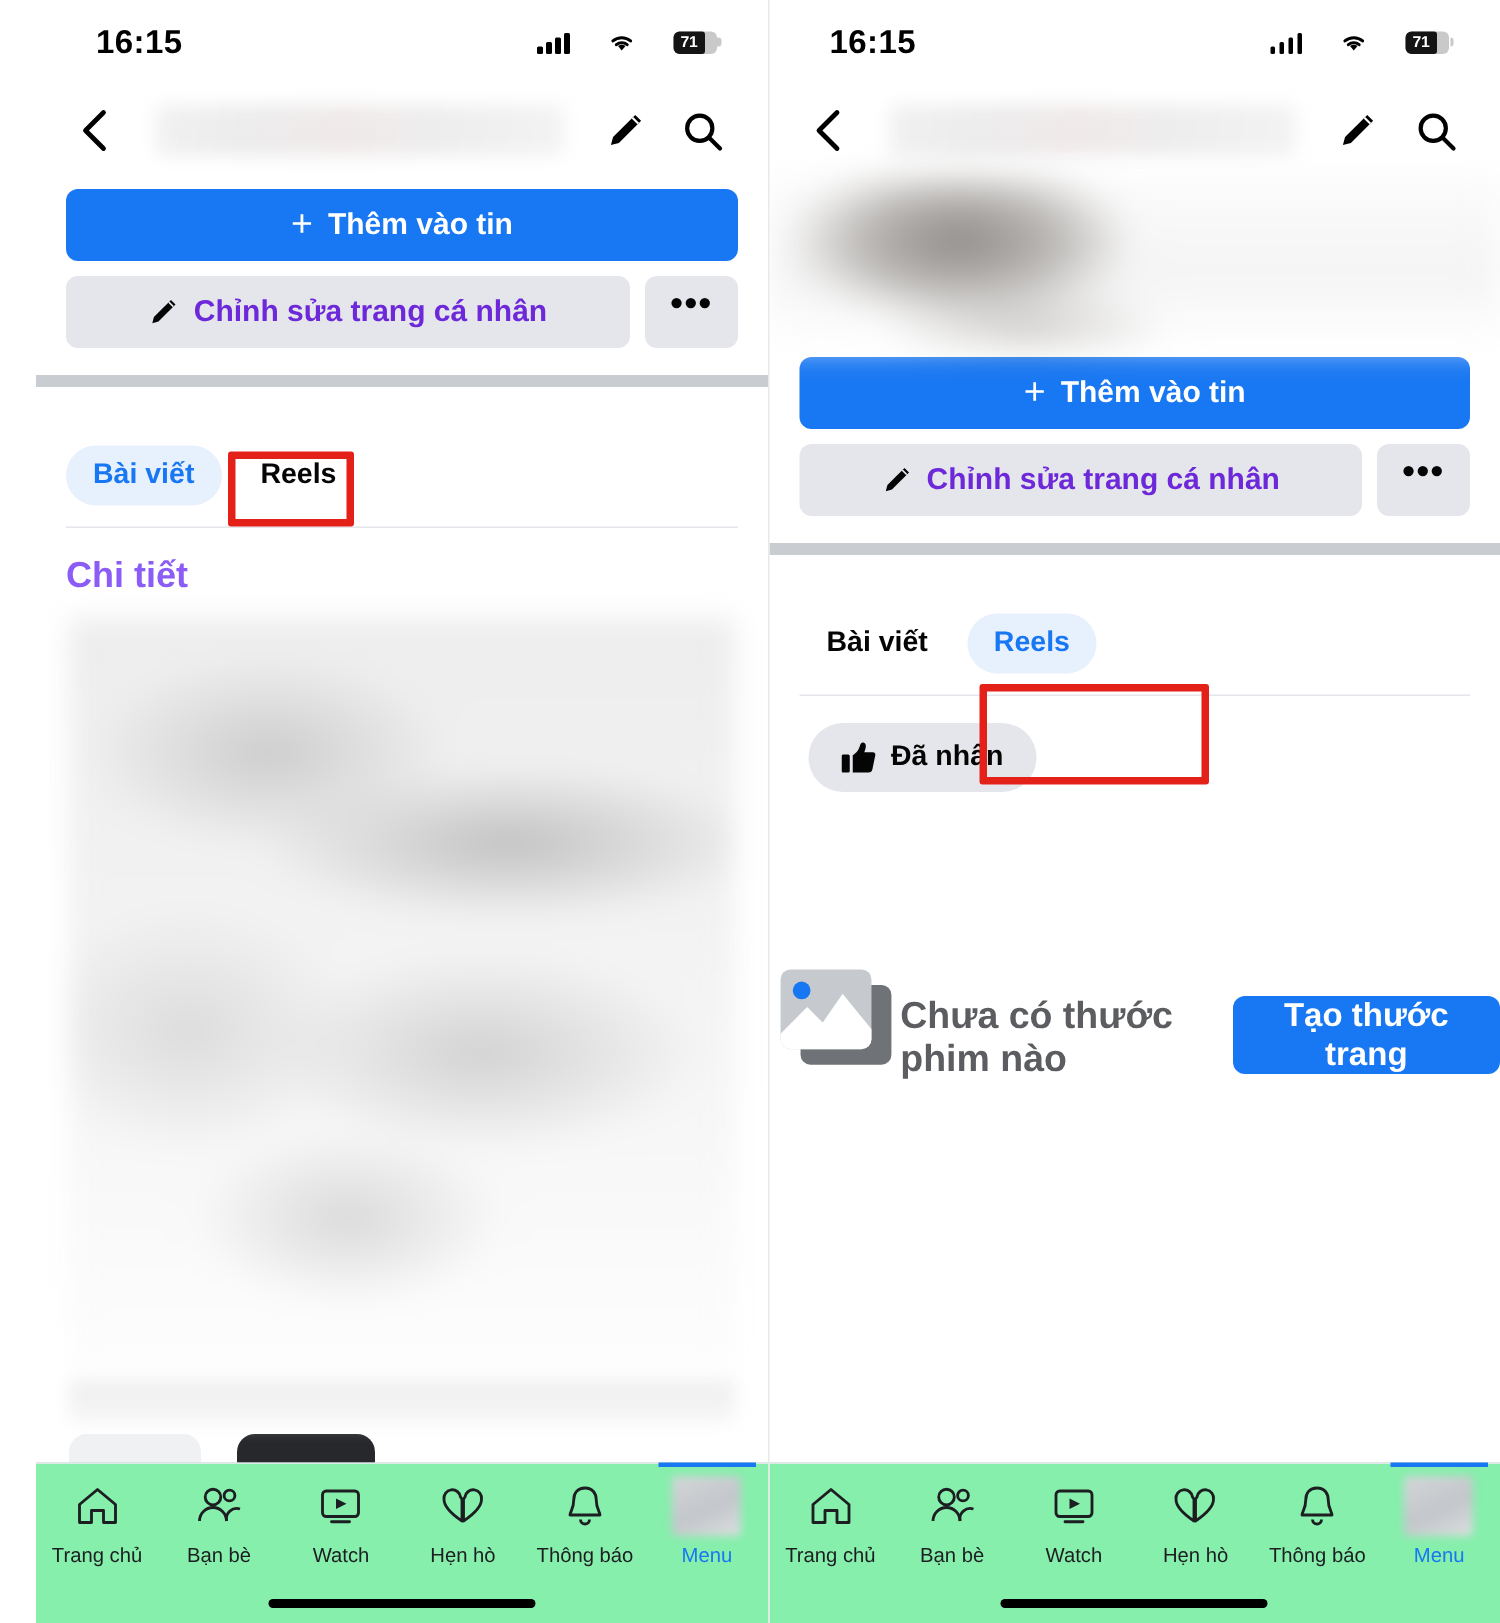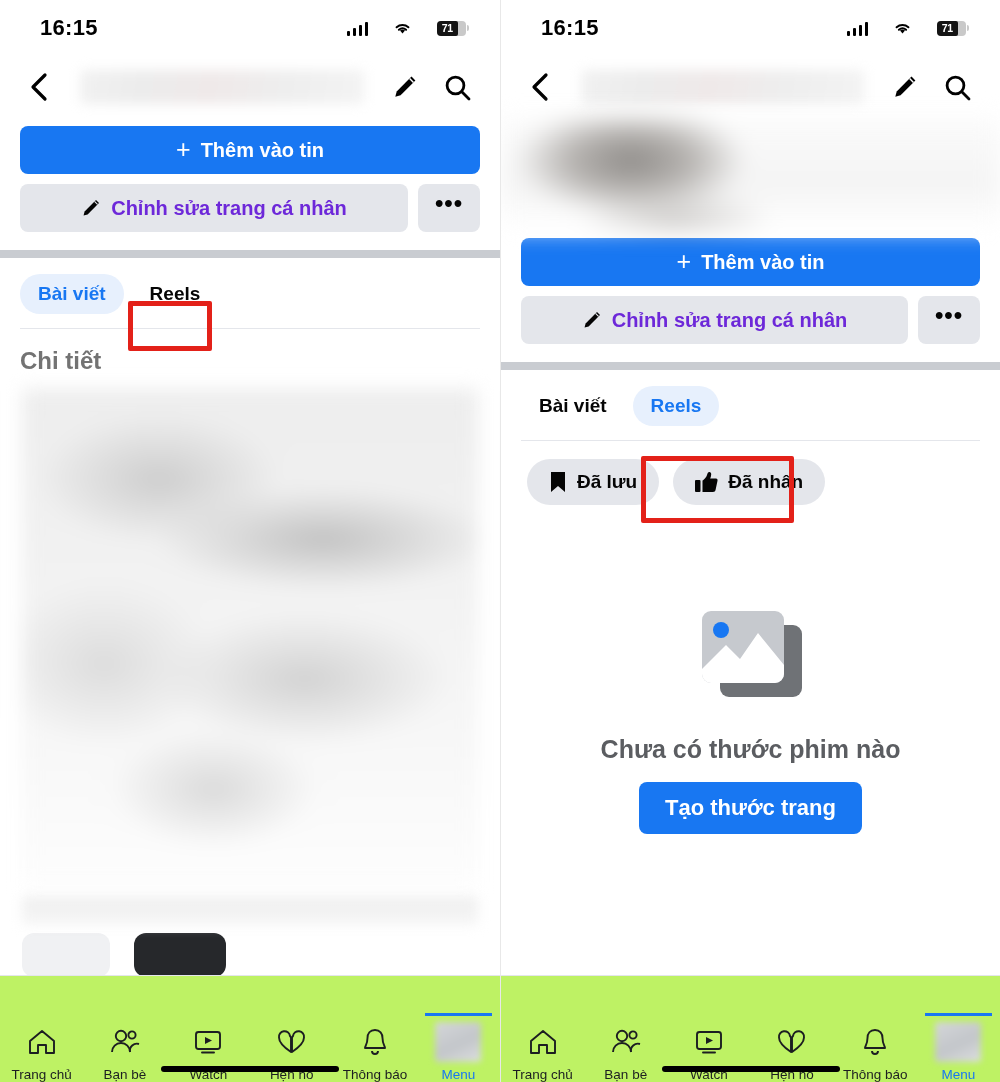--- a/index.html
+++ b/index.html
@@ -2,21 +2,21 @@
 <html><head>
 <meta charset="utf-8">
 <style>
   * { box-sizing: border-box; margin: 0; padding: 0; }
   html, body {
     width: 1000px; height: 1082px;
     font-family: "Liberation Sans", sans-serif;
     background: #ffffff;
     overflow: hidden;
   }
-  .screens { display: flex; width: 1000px; height: 828px; }
+  .screens { display: flex; width: 1000px; height: 828px; padding-left: 24px; }
   .phone {
     position: relative;
     width: 500px; height: 1082px;
     background: #ffffff;
     overflow: hidden;
   }
   .phone.right { border-left: 1px solid #e8e8e8; }
 
   
   .statusbar {
@@ -104,35 +104,35 @@
     display: flex; align-items: center; justify-content: center;
     font-size: 24px; font-weight: bold; color: #050505; letter-spacing: 1px;
     padding-bottom: 10px;
   }
 
   
   .thick-divider { height: 8px; background: #c9ccd1; margin-top: 18px; }
   .hairline { height: 1px; background: #e4e6eb; margin: 0 20px; }
 
   
-  .tabs { display: flex; align-items: center; gap: 8px; padding: 16px 20px 14px 20px; }
+  .tabs { display: flex; align-items: center; gap: 8px; padding: 16px 20px 14px 20px; margin-top: 23px; }
   .tab {
     padding: 9px 18px; border-radius: 20px;
     font-size: 19px; font-weight: bold; color: #050505;
     background: transparent; border: none;
     font-family: "Liberation Sans", sans-serif; white-space: nowrap;
   }
   .tab.active { background: #e7f0fd; color: #1877f2; }
 
   
   .hl { position: absolute; border: 5px solid #e32119; border-radius: 2px; pointer-events: none; }
 
   
   .section-title {
-    font-size: 24px; font-weight: bold; color: #737373;
+    font-size: 24px; font-weight: bold; color: #8b5cf6;
     padding: 18px 20px 14px 20px;
   }
   .blur-body {
     position: relative; margin: 0 22px; height: 500px; border-radius: 2px;
     background:
       radial-gradient(ellipse 170px 90px at 30% 18%, #cdcdcd 0%, rgba(255,255,255,0) 72%),
       radial-gradient(ellipse 230px 70px at 66% 30%, #c2c2c2 0%, rgba(255,255,255,0) 74%),
       radial-gradient(ellipse 150px 110px at 18% 55%, #dcdcdc 0%, rgba(255,255,255,0) 75%),
       radial-gradient(ellipse 200px 90px at 62% 58%, #d2d2d2 0%, rgba(255,255,255,0) 74%),
       radial-gradient(ellipse 140px 80px at 42% 80%, #dadada 0%, rgba(255,255,255,0) 74%),
@@ -153,41 +153,41 @@
   .chip {
     height: 46px; padding: 0 22px; border-radius: 23px;
     background: #e4e6eb; border: none;
     display: flex; align-items: center; gap: 10px;
     font-size: 19px; font-weight: bold; color: #050505;
     font-family: "Liberation Sans", sans-serif; white-space: nowrap;
   }
 
   
   .empty {
-    display: flex; flex-direction: column; align-items: center;
+    display: flex; flex-direction: row; align-items: center;
     padding-top: 98px;
   }
   .empty-title {
     font-size: 25px; font-weight: bold; color: #5b5d61;
     margin-top: 22px;
   }
   .btn-create {
     margin-top: 18px; height: 52px; padding: 0 26px;
     background: #1877f2; color: #fff; border: none; border-radius: 8px;
     font-size: 22px; font-weight: bold;
     font-family: "Liberation Sans", sans-serif;
     display: flex; align-items: center; justify-content: center;
   }
 
   
   .tabbar {
     position: absolute; left: 0; right: 0; bottom: 0;
-    height: 107px; background: #bef264;
+    height: 107px; background: #86efac;
     border-top: 1px solid #e4e6eb;
-    display: flex; align-items: flex-end; padding-top: 8px;
+    display: flex; align-items: flex-start; padding-top: 8px;
   }
   .tabitem {
     flex: 1; display: flex; flex-direction: column;
     align-items: center; gap: 5px; position: relative;
   }
   .tabitem .tlabel { font-size: 13.5px; color: #1c1e21; }
   .tabitem.active .tlabel { color: #1877f2; }
   .tabitem.active::before {
     content: ""; position: absolute; top: -9px; left: 8px; right: 8px;
     height: 3px; background: #1877f2;
@@ -414,26 +414,20 @@
     <div class="thick-divider"></div>
 
     <div class="tabs">
       <button class="tab">Bài viết</button>
       <button class="tab active">Reels</button>
     </div>
     <div class="hairline"></div>
 
     <div class="chips">
       <button class="chip">
-        <svg width="18" height="22" viewBox="0 0 18 22">
-          <path d="M2 1 L16 1 L16 21 L9 15 L2 21 Z" fill="#050505"></path>
-        </svg>
-        <span>Đã lưu</span>
-      </button>
-      <button class="chip">
         <svg width="23" height="22" viewBox="0 0 23 22">
           <rect x="0" y="9" width="5.5" height="12" rx="1" fill="#050505"></rect>
           <path d="M7.5 9.5 C7.5 9.5 11 7.5 12 4 C12.6 1.6 13.3 0.8 14.6 1 C16.2 1.3 16.5 3 16 5 C15.7 6.3 15.2 7.5 15.2 7.5 L21 7.5 C22.2 7.5 22.8 8.5 22.5 9.7 L20.6 18.8 C20.3 20.2 19.4 21 18 21 L7.5 21 Z" fill="#050505"></path>
         </svg>
         <span>Đã nhân</span>
       </button>
     </div>
 
     <div class="hl" style="left:140px; top:456px; width:153px; height:67px;"></div>
 

